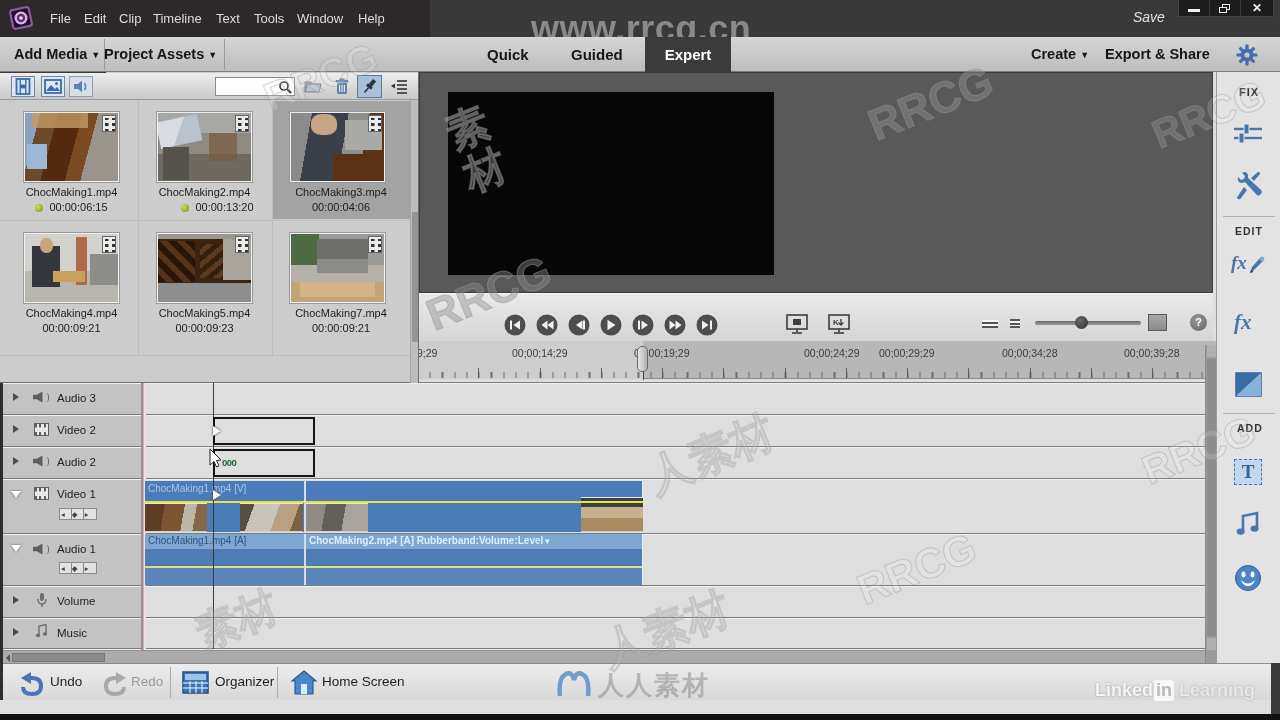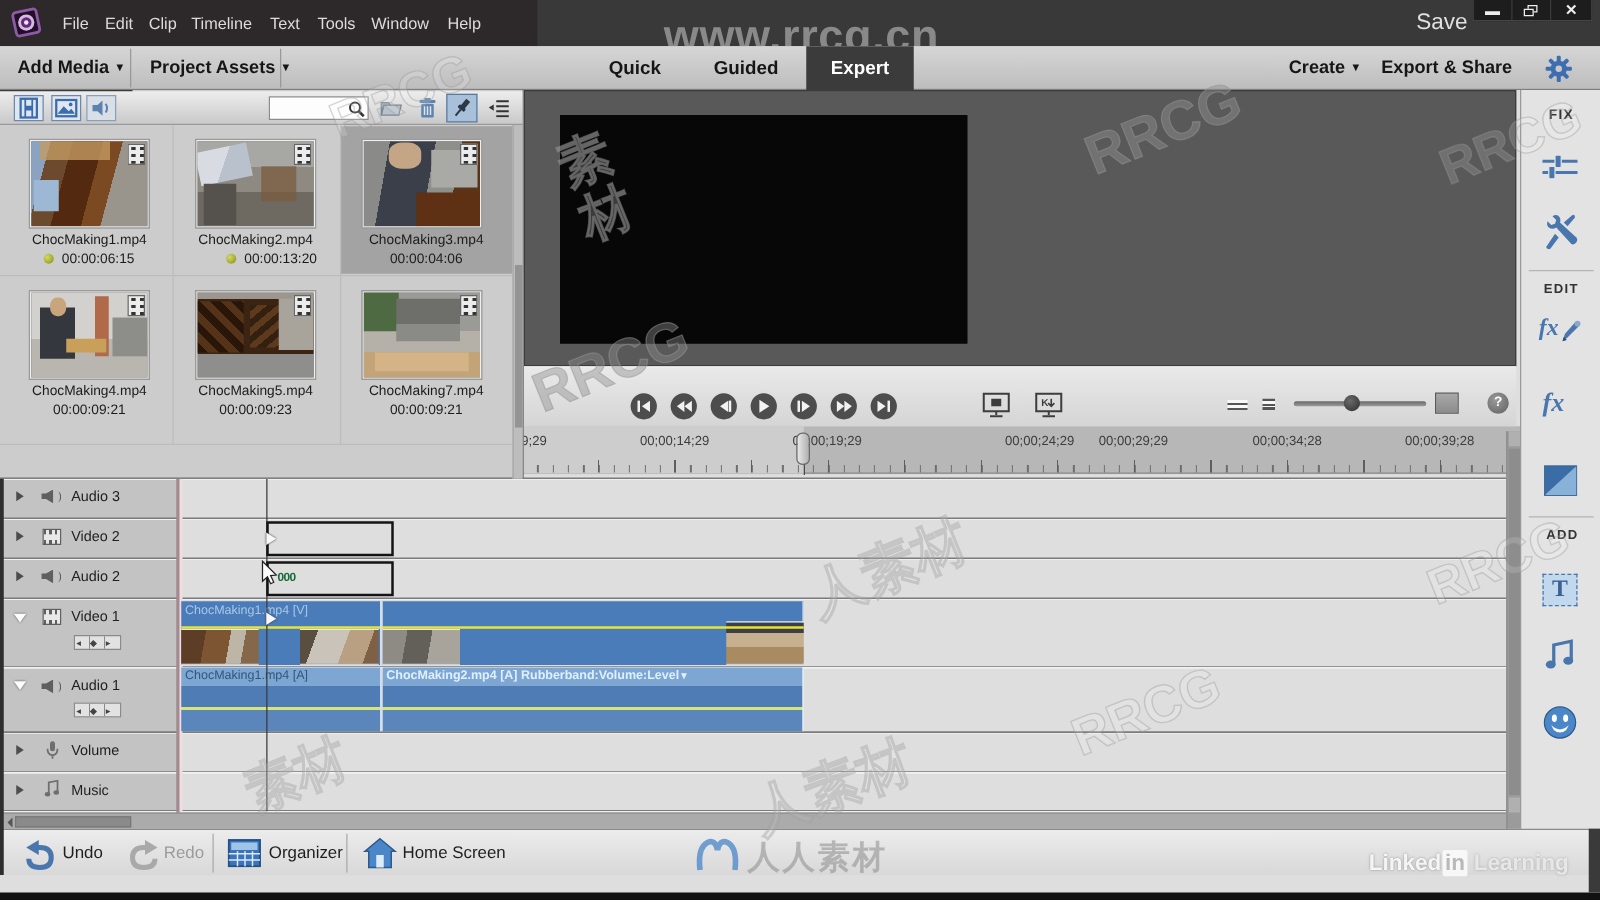--- a/index.html
+++ b/index.html
@@ -435,38 +435,38 @@
     <div class="abs" style="left:0;top:0;width:800px;height:37px;color:#dcdcdc;font-size:13px;line-height:37px;">
       <span class="abs" style="left:50px;">File</span>
       <span class="abs" style="left:84px;">Edit</span>
       <span class="abs" style="left:119px;">Clip</span>
       <span class="abs" style="left:153px;">Timeline</span>
       <span class="abs" style="left:216px;">Text</span>
       <span class="abs" style="left:254px;">Tools</span>
       <span class="abs" style="left:297px;">Window</span>
       <span class="abs" style="left:358px;">Help</span>
     </div>
-    <div class="abs" style="left:1133px;top:0;width:60px;height:37px;color:#e0e0e0;font-size:18px;line-height:34px;">Save</div>
+    <div class="abs" style="left:1133px;top:0;width:60px;height:37px;color:#e0e0e0;font-size:14px;line-height:34px;font-style:italic;">Save</div>
 
     <div class="abs" style="left:1178px;top:0;width:96px;height:17px;background:#1d1d1d;border:1px solid #444;border-top:none;display:flex;">
       <div style="width:31px;height:100%;border-right:1px solid #3a3a3a;position:relative;">
           <div class="abs" style="left:9px;top:9px;width:12px;height:3px;background:#efefef;"></div>
         </div>
       <div style="width:31px;height:100%;border-right:1px solid #3a3a3a;position:relative;">
         <div class="abs" style="left:12px;top:4px;width:8px;height:6px;border:1.5px solid #efefef;"></div>
         <div class="abs" style="left:9px;top:7px;width:8px;height:6px;border:1.5px solid #efefef;background:#1d1d1d;"></div>
       </div>
       <div style="width:32px;height:100%;position:relative;color:#efefef;font-size:12px;font-weight:bold;text-align:center;line-height:16px;">✕</div>
     </div>
   </div>
 
   <div class="abs" id="toolbar" style="left:0;top:37px;width:1280px;height:35px;background:linear-gradient(#d6d6d6,#bdbdbd);border-bottom:1px solid #7e7e7e;font-weight:bold;color:#161616;">
     <div class="abs" style="left:14px;top:0;height:35px;line-height:35px;font-size:14.5px;">Add Media <span style="font-size:9px;vertical-align:1px;">▼</span></div>
     <div class="abs" style="left:104px;top:2px;width:1px;height:31px;background:#999;"></div>
-    <div class="abs" style="left:120px;top:0;height:35px;line-height:35px;font-size:14.5px;">Project Assets <span style="font-size:9px;vertical-align:1px;">▼</span></div>
+    <div class="abs" style="left:104px;top:0;height:35px;line-height:35px;font-size:14.5px;">Project Assets <span style="font-size:9px;vertical-align:1px;">▼</span></div>
     <div class="abs" style="left:224px;top:2px;width:1px;height:31px;background:#999;"></div>
     <div class="abs" style="left:487px;top:0;height:35px;line-height:35px;font-size:15px;">Quick</div>
     <div class="abs" style="left:571px;top:0;height:35px;line-height:35px;font-size:15px;">Guided</div>
     <div class="abs" style="left:645px;top:0;width:86px;height:35px;background:#3c3b3b;color:#fff;text-align:center;line-height:35px;font-size:15px;">Expert</div>
     <div class="abs" style="left:1031px;top:0;height:35px;line-height:35px;font-size:14.5px;">Create <span style="font-size:9px;vertical-align:1px;">▼</span></div>
     <div class="abs" style="left:1105px;top:0;height:35px;line-height:35px;font-size:14.5px;">Export &amp; Share</div>
     <svg class="abs" style="left:1236px;top:7px;" width="22" height="22" viewBox="0 0 22 22">
       <g fill="#3f6eb0">
         <circle cx="11" cy="11" r="6.5"></circle>
         <g>

